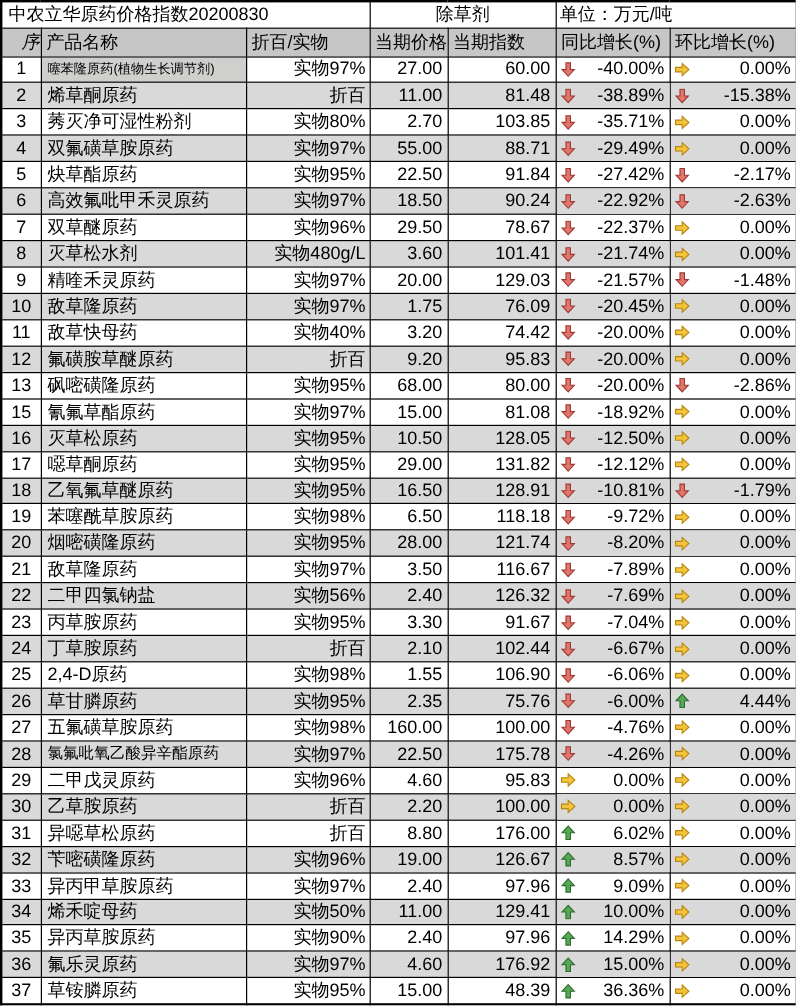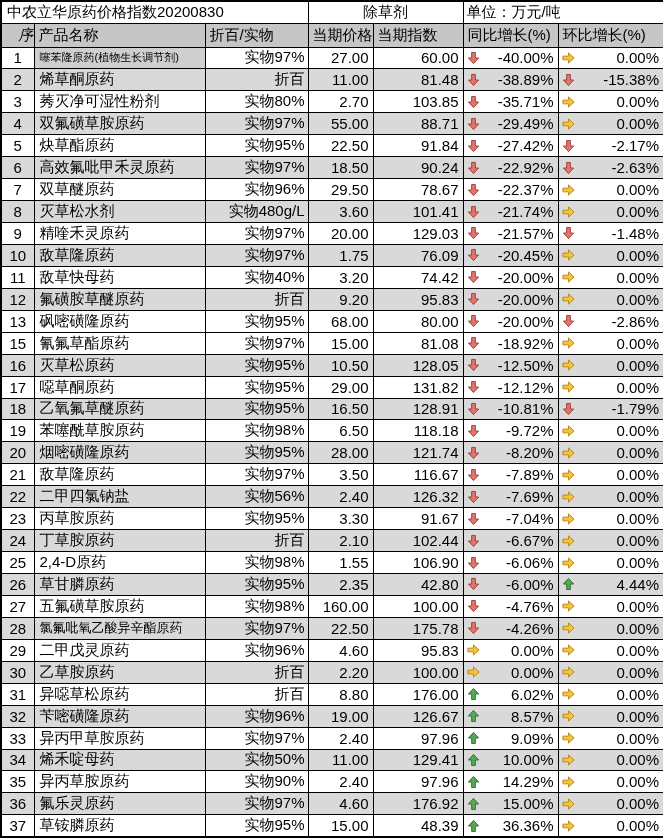--- a/index.html
+++ b/index.html
@@ -505,21 +505,21 @@
               <svg width="13" height="13" viewBox="0 0 14 14">
                 <path d="M1 5 H7 V1.5 L13 7 L7 12.5 V9 H1 Z" fill="#f5c33c" stroke="#b8860b" stroke-width="1"></path>
               </svg>
             </span><span class="val">0.00%</span></td>
         </tr>
         <tr class="alt">
           <td class="c-no">26</td>
           <td class="c-name">草甘膦原药</td>
           <td class="c-spec">实物95%</td>
           <td class="num">2.35</td>
-          <td class="num">42.80</td>
+          <td class="num">75.76</td>
           <td class="c-pct"><span class="arr">
               <svg width="13" height="13" viewBox="0 0 14 14">
                 <path d="M5 1 H9 V7 H12.5 L7 13 L1.5 7 H5 Z" fill="#e2766d" stroke="#9c3a31" stroke-width="1"></path>
               </svg>
             </span><span class="val">-6.00%</span></td>
           <td class="c-pct"><span class="arr">
               <svg width="13" height="13" viewBox="0 0 14 14">
                 <path d="M7 1 L12.5 7 H9 V13 H5 V7 H1.5 Z" fill="#55a955" stroke="#2e6b2e" stroke-width="1"></path>
               </svg>
             </span><span class="val">4.44%</span></td>

